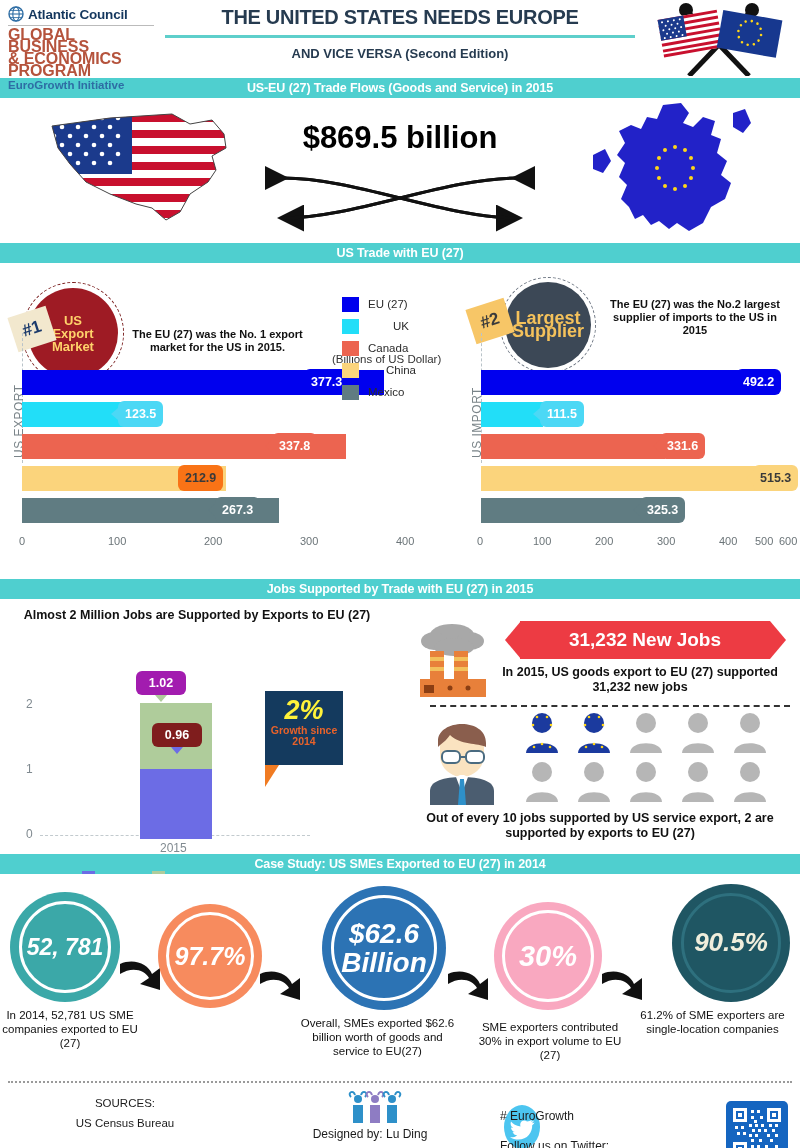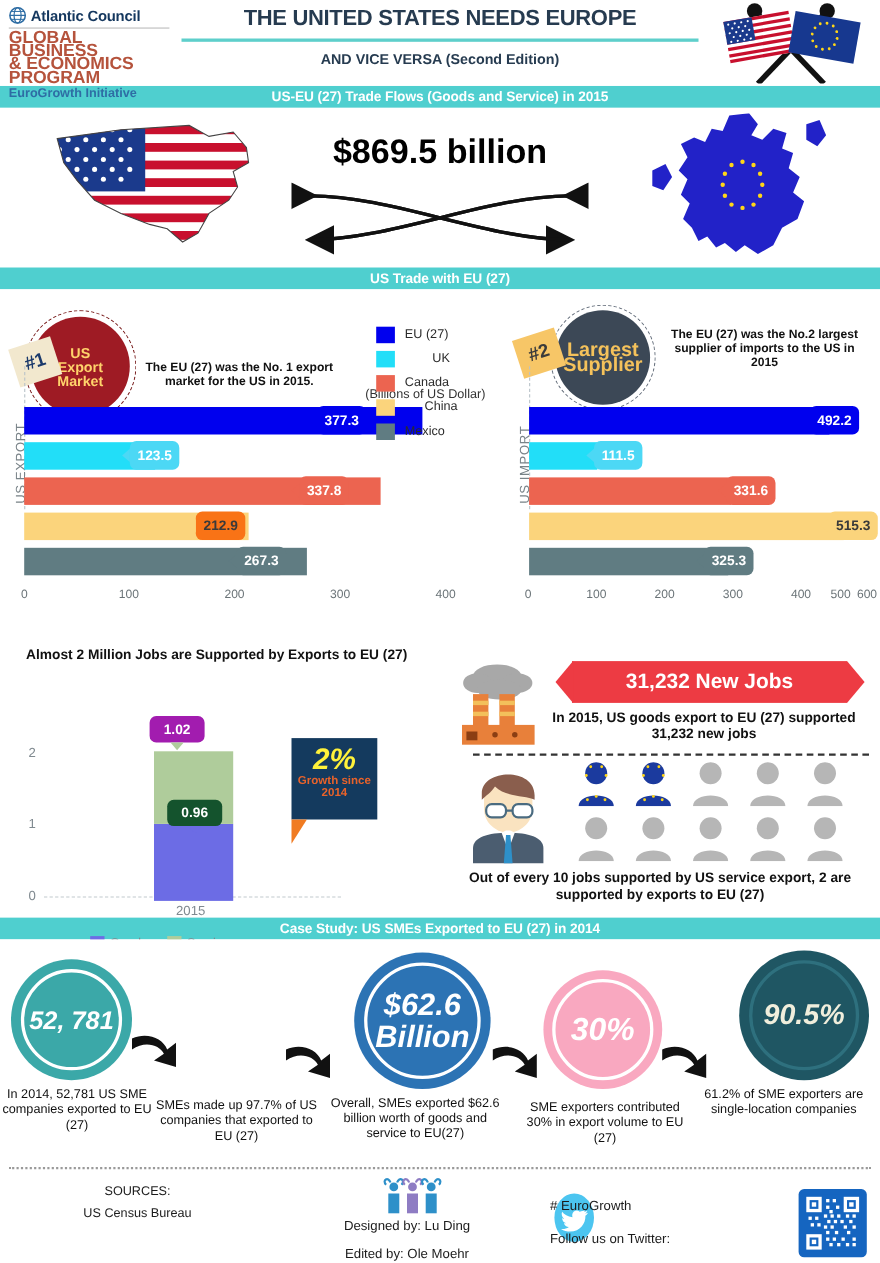--- a/index.html
+++ b/index.html
@@ -353,21 +353,21 @@
     <div class="tag gold" style="left:470px; top:40px;">#2</div>
     <div class="badge-note" style="left:600px; top:35px; width:190px;">The EU (27) was the No.2 largest supplier of imports to the US in 2015</div>
 
     <div class="unitlabel" style="left:332px; top:90px;">(Billions of US Dollar)</div>
 
     <div class="chart">
       <div class="axisline" style="left:22px; top:70px; height:130px;"></div>
       <span class="axlabel" style="left:12px; top:195px;">US EXPORT</span>
 
       <div class="bar" style="left:22px; top:107px; width:362px; background:#0000EE;"></div>
-      <div class="callout" style="left:288px; top:106px; background:#0000EE; color:#0000EE;">
+      <div class="callout" style="left:304px; top:106px; background:#0000EE; color:#0000EE;">
         <span style="color:#fff">377.3</span>
         </div>
 
       <div class="bar" style="left:22px; top:139px; width:119px; background:#22DEF8;"></div>
       <div class="callout" style="left:118px; top:138px; background:#4CD8F5; color:#4CD8F5;">
         <span style="color:#fff">123.5</span>
         </div>
 
       <div class="bar" style="left:22px; top:171px; width:324px; background:#EC6450;"></div>
       <div class="callout" style="left:272px; top:170px; background:#EC6450; color:#EC6450;">
@@ -450,36 +450,37 @@
         <span style="left:533px">100</span>
         <span style="left:595px">200</span>
         <span style="left:657px">300</span>
         <span style="left:719px">400</span>
         <span style="left:755px">500</span>
         <span style="left:779px">600</span>
       </div>
     </div>
   </div>
 
+  <div class="secbar">Jobs Supported by Trade with EU (27) in 2015</div>
   <div class="jobspanel">
 
     <div class="jobs-title">Almost 2 Million Jobs are Supported by Exports to EU (27)</div>
 
     <div>
       <div class="gridline" style="left:40px; top:236px; width:270px;"></div>
       <span class="ytick" style="left:26px; top:228px;">0</span>
       <span class="ytick" style="left:26px; top:163px;">1</span>
       <span class="ytick" style="left:26px; top:98px;">2</span>
 
       <div class="stack-seg" style="left:140px; top:170px; height:70px; background:#6C6CE5;"></div>
       <div class="stack-seg" style="left:140px; top:104px; height:66px; background:#AFCC9B;"></div>
 
       <div class="pill" style="left:136px; top:72px; background:#a21caf; color:#AFCC9B;">
         <span style="color:#fff">1.02</span></div>
-      <div class="pill" style="left:152px; top:148px; background:#14532d; color:#6C6CE5;">
+      <div class="pill" style="left:152px; top:124px; background:#7f1d1d; color:#6C6CE5;">
         <span style="color:#fff">0.96</span></div>
 
       <span class="ytick" style="left:160px; top:242px;">2015</span>
 
       <div class="jlegend" style="left:82px; top:272px;">
         <span style="width:13px;height:13px;background:#6C6CE5;display:inline-block"></span>
         <span>Goods</span>
       </div>
       <div class="jlegend" style="left:152px; top:272px;">
         <span style="width:13px;height:13px;background:#AFCC9B;display:inline-block"></span>
@@ -610,22 +611,22 @@
     <div class="bubble" style="left:10px; top:18px; width:110px; height:110px; background:#3BA8A8; font-size:23px;">52, 781</div>
     <div class="bubble-ring" style="left:19px; top:27px; width:92px; height:92px;"></div>
     <div class="case-note" style="left:0px; top:134px; width:140px;">In 2014, 52,781 US SME companies exported to EU (27)</div>
 
     <div style="position:absolute; left:118px; top:82px; width:48px; height:40px;">
       <svg viewBox="0 0 48 40" width="48" height="40">
           <path d="M2,8 C16,2 30,8 34,18 L42,12 L42,34 L22,28 L31,22 C27,14 14,10 2,18 Z" fill="#111"></path>
         </svg>
     </div>
 
+    <div class="bubble" style="left:158px; top:30px; width:104px; height:104px; background:#F78B5E; font-size:25px;">97.7%</div>
     <div class="bubble-ring" style="left:166px; top:38px; width:88px; height:88px;"></div>
-    <div class="case-note" style="left:140px; top:144px; width:150px;">SMEs made up 97.7% of US companies that exported to EU (27)</div>
 
     <div style="position:absolute; left:258px; top:92px; width:48px; height:40px;">
       <svg viewBox="0 0 48 40" width="48" height="40">
           <path d="M2,8 C16,2 30,8 34,18 L42,12 L42,34 L22,28 L31,22 C27,14 14,10 2,18 Z" fill="#111"></path>
         </svg>
     </div>
 
     <div class="bubble" style="left:322px; top:12px; width:124px; height:124px; background:#2C73B4; font-size:28px;">$62.6 Billion</div>
     <div class="bubble-ring" style="left:331px; top:21px; width:106px; height:106px;"></div>
     <div class="case-note" style="left:295px; top:142px; width:165px;">Overall, SMEs exported $62.6 billion worth of goods and service to EU(27)</div>

